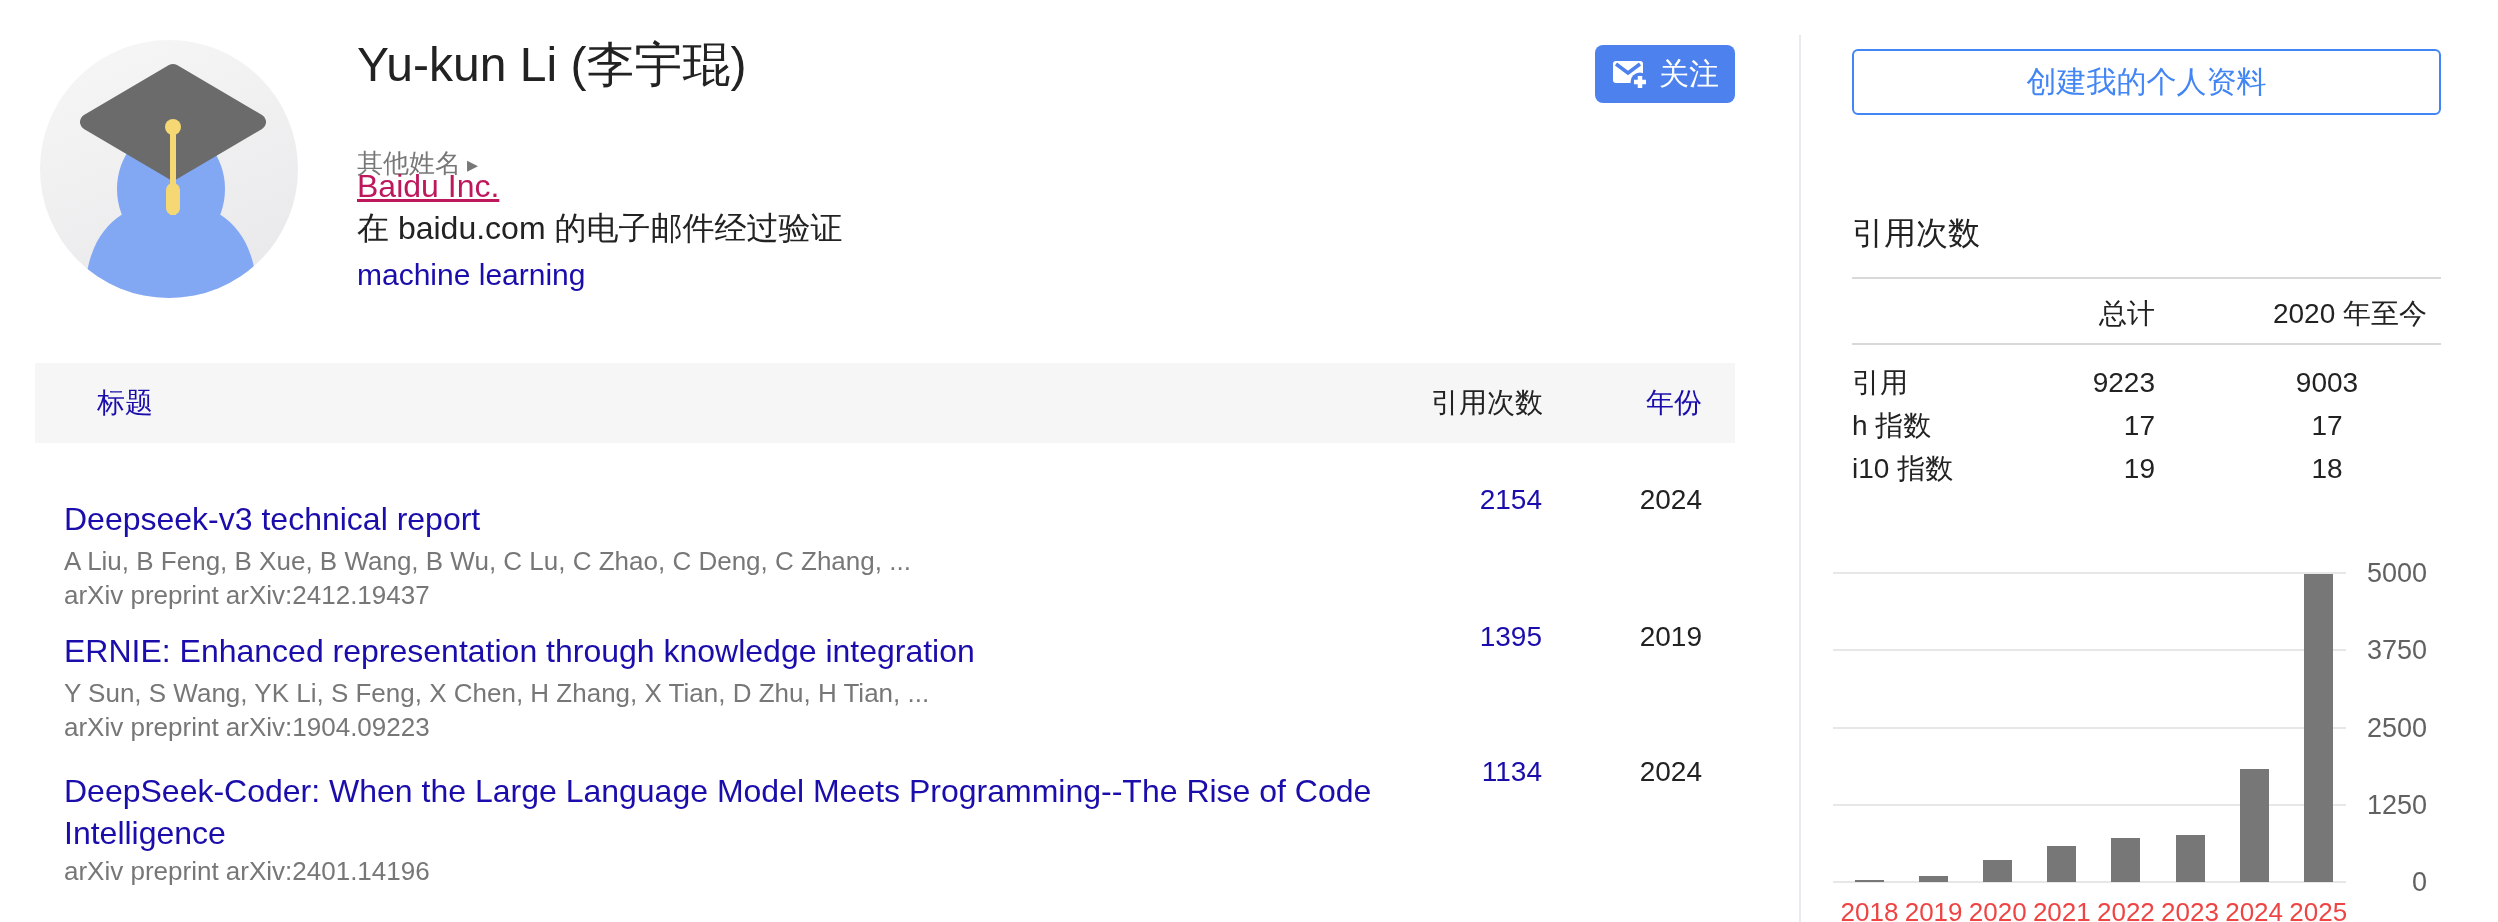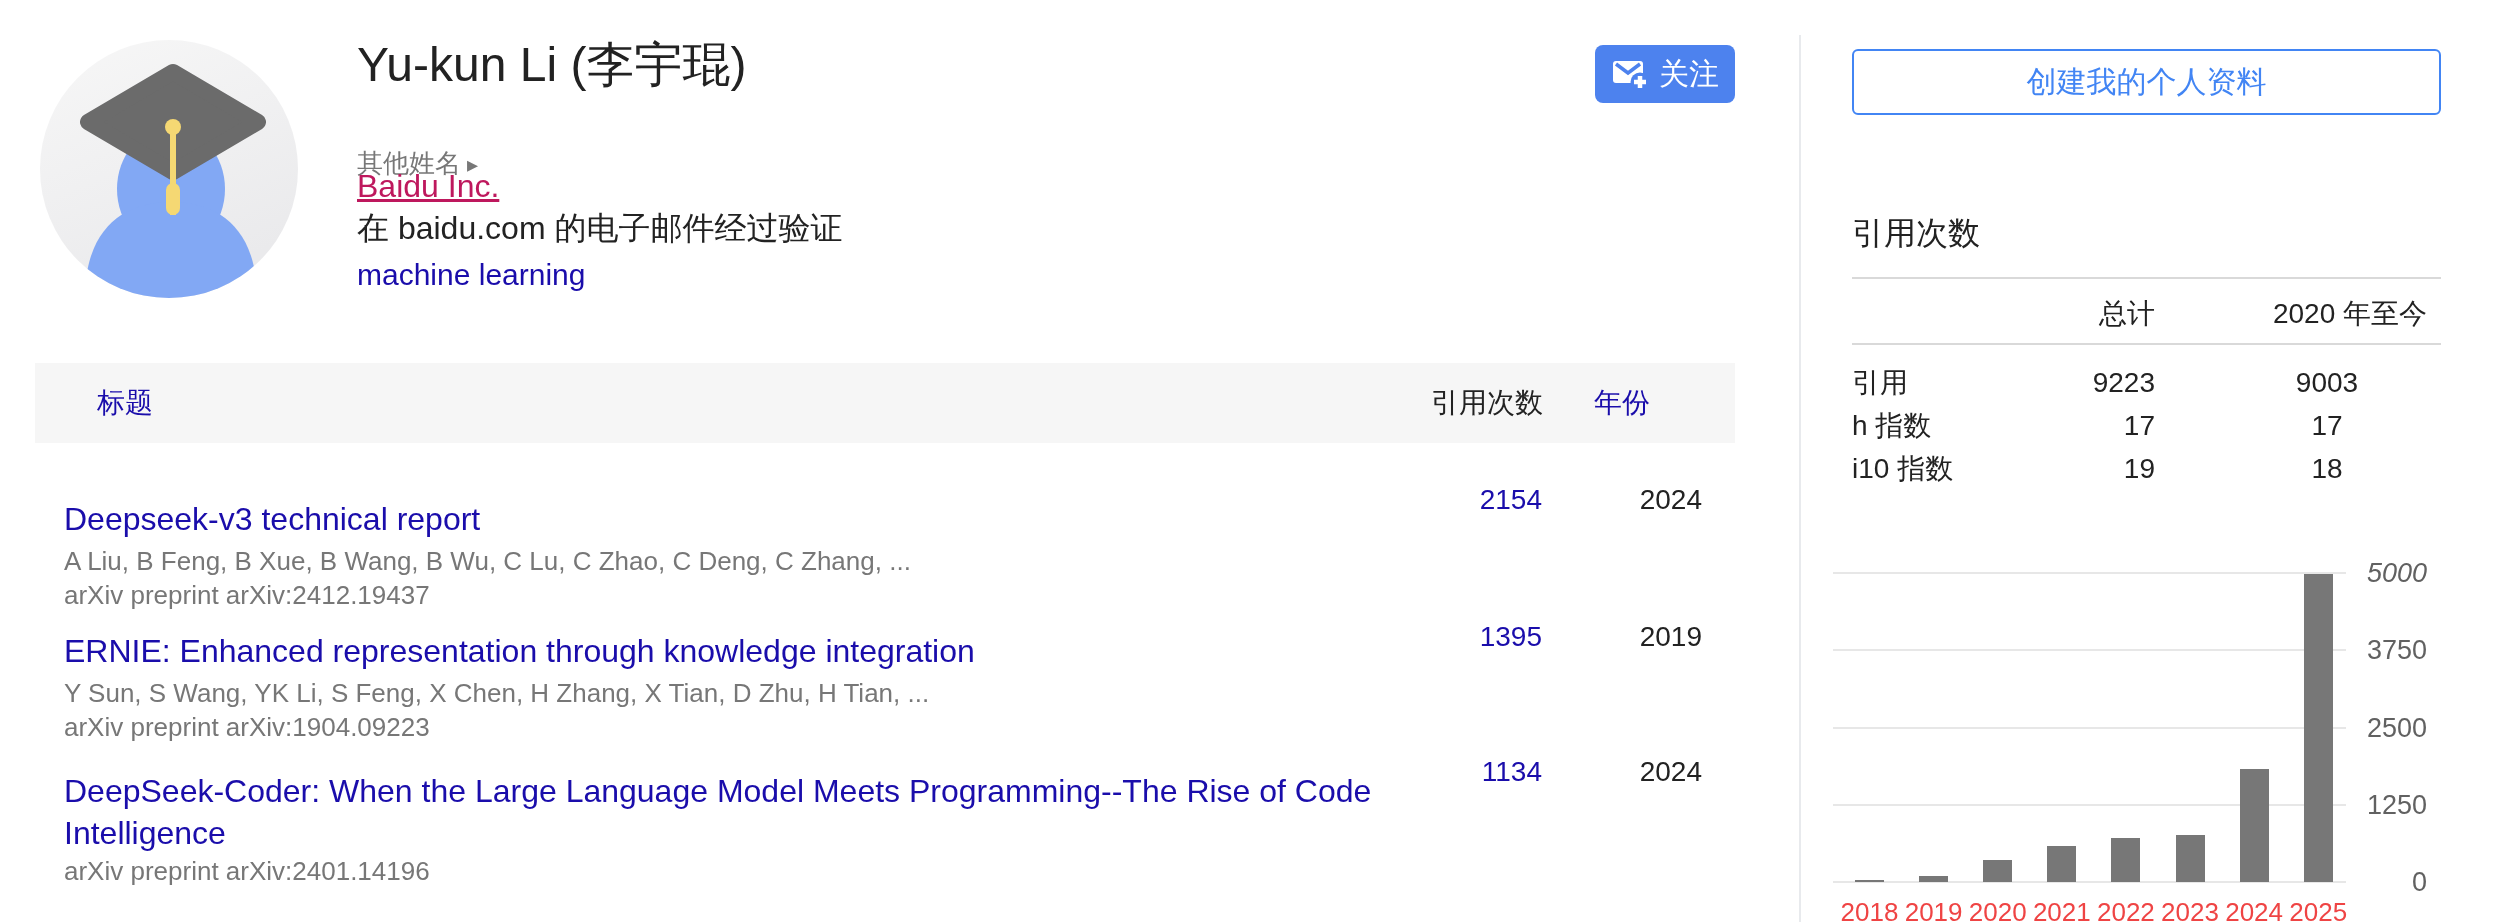--- a/index.html
+++ b/index.html
@@ -23,21 +23,21 @@
 
   
   #divider { left:1799px; top:35px; width:2px; height:887px; background:#e8eaed; }
 
   
   #table-header { left:35px; top:363px; width:1700px; height:80px; background:#f6f6f6; }
   #th-title { left:65px; top:389px; font-size:28px; line-height:28px; color:#1a0dab; cursor:pointer;margin-left:32px; }
   #th-cited { left:1343px; top:389px; width:200px; font-size:28px; line-height:28px;
               color:#222; text-align:right; }
   #th-year { left:1542px; top:389px; width:160px; font-size:28px; line-height:28px;
-             color:#1a0dab; text-align:center; cursor:pointer; }
+             color:#1a0dab; text-align:right; cursor:pointer; }
 
   .article { left:64px; width:1360px; }
   .article .title { font-size:32px; line-height:42px; color:#1a0dab; cursor:pointer; display:inline; }
   .article .authors, .article .venue { font-size:26px; line-height:34px; color:#777; }
   .article .authors { margin-top:4px; }
   #article-0 { top:498px; } #article-1 { top:630px; } #article-2 { top:770px; }
 
   .cite-col { width:200px; left:1342px; font-size:28px; line-height:36px; color:#1a0dab;
               text-align:right; cursor:pointer; }
   .year-col { width:160px; left:1542px; font-size:28px; line-height:36px; color:#222;
@@ -172,21 +172,21 @@
 <div class="abs" id="citations-chart">
     <div class="gridline" style="top: 321px;"></div>
     <div class="ytick" style="left: 474px; top: 304px;">0</div>
     <div class="gridline" style="top: 243.75px;"></div>
     <div class="ytick" style="left: 474px; top: 226.75px;">1250</div>
     <div class="gridline" style="top: 166.5px;"></div>
     <div class="ytick" style="left: 474px; top: 149.5px;">2500</div>
     <div class="gridline" style="top: 89.25px;"></div>
     <div class="ytick" style="left: 474px; top: 72.25px;">3750</div>
     <div class="gridline" style="top: 12px;"></div>
-    <div class="ytick" style="left: 474px; top: -5px; font-style: italic;">5000</div>
+    <div class="ytick" style="left: 474px; top: -5px;">5000</div>
     <div class="chart-bar" style="left: 22px; top: 319.528px; height: 2.472px; background: rgb(119, 119, 119);"></div>
     <div class="xtick" style="left: -8.5px; top: 327px;">2018</div>
     <div class="chart-bar" style="left: 86.1px; top: 315.82px; height: 6.18px; background: rgb(119, 119, 119);"></div>
     <div class="xtick" style="left: 55.6px; top: 327px;">2019</div>
     <div class="chart-bar" style="left: 150.2px; top: 300.061px; height: 21.939px; background: rgb(119, 119, 119);"></div>
     <div class="xtick" style="left: 119.7px; top: 327px;">2020</div>
     <div class="chart-bar" style="left: 214.3px; top: 286.156px; height: 35.844px; background: rgb(119, 119, 119);"></div>
     <div class="xtick" style="left: 183.8px; top: 327px;">2021</div>
     <div class="chart-bar" style="left: 278.4px; top: 278.431px; height: 43.569px; background: rgb(119, 119, 119);"></div>
     <div class="xtick" style="left: 247.9px; top: 327px;">2022</div>

